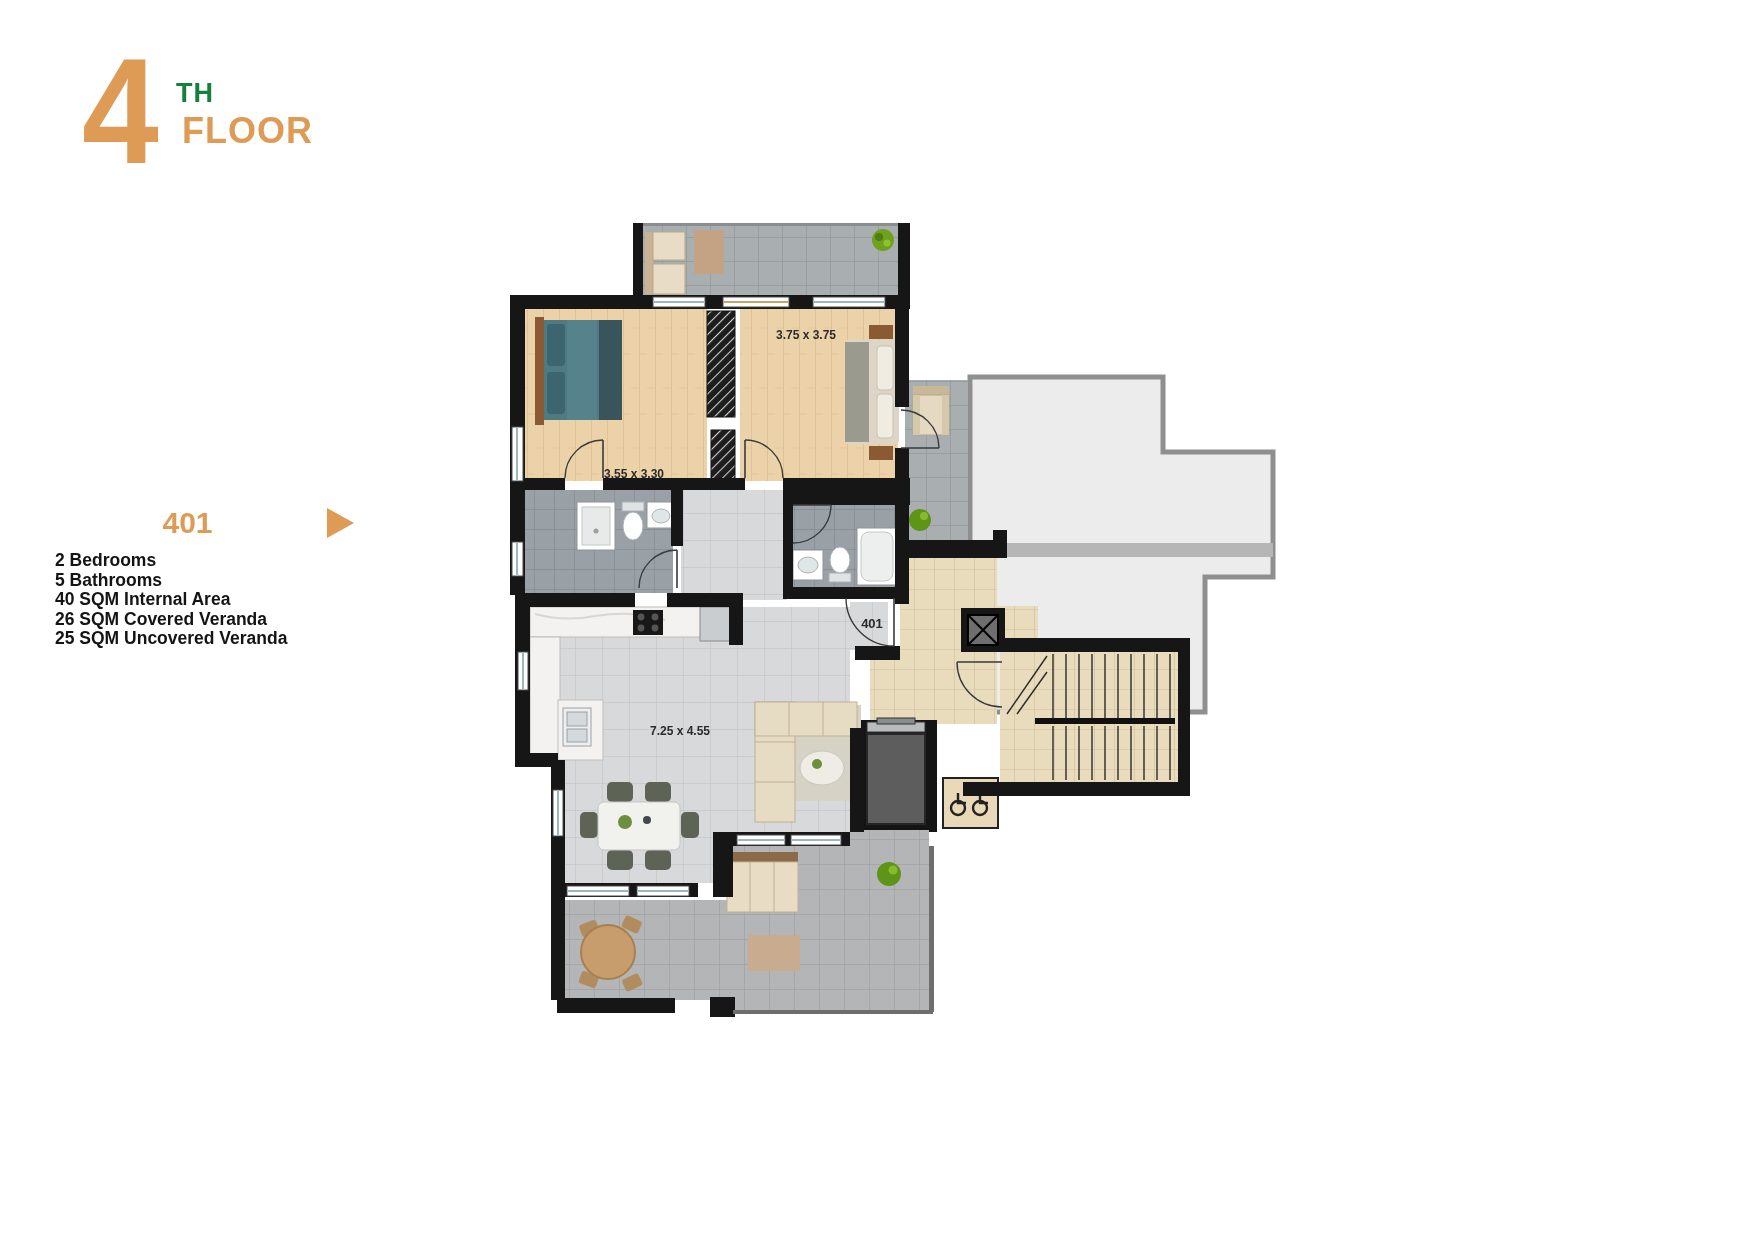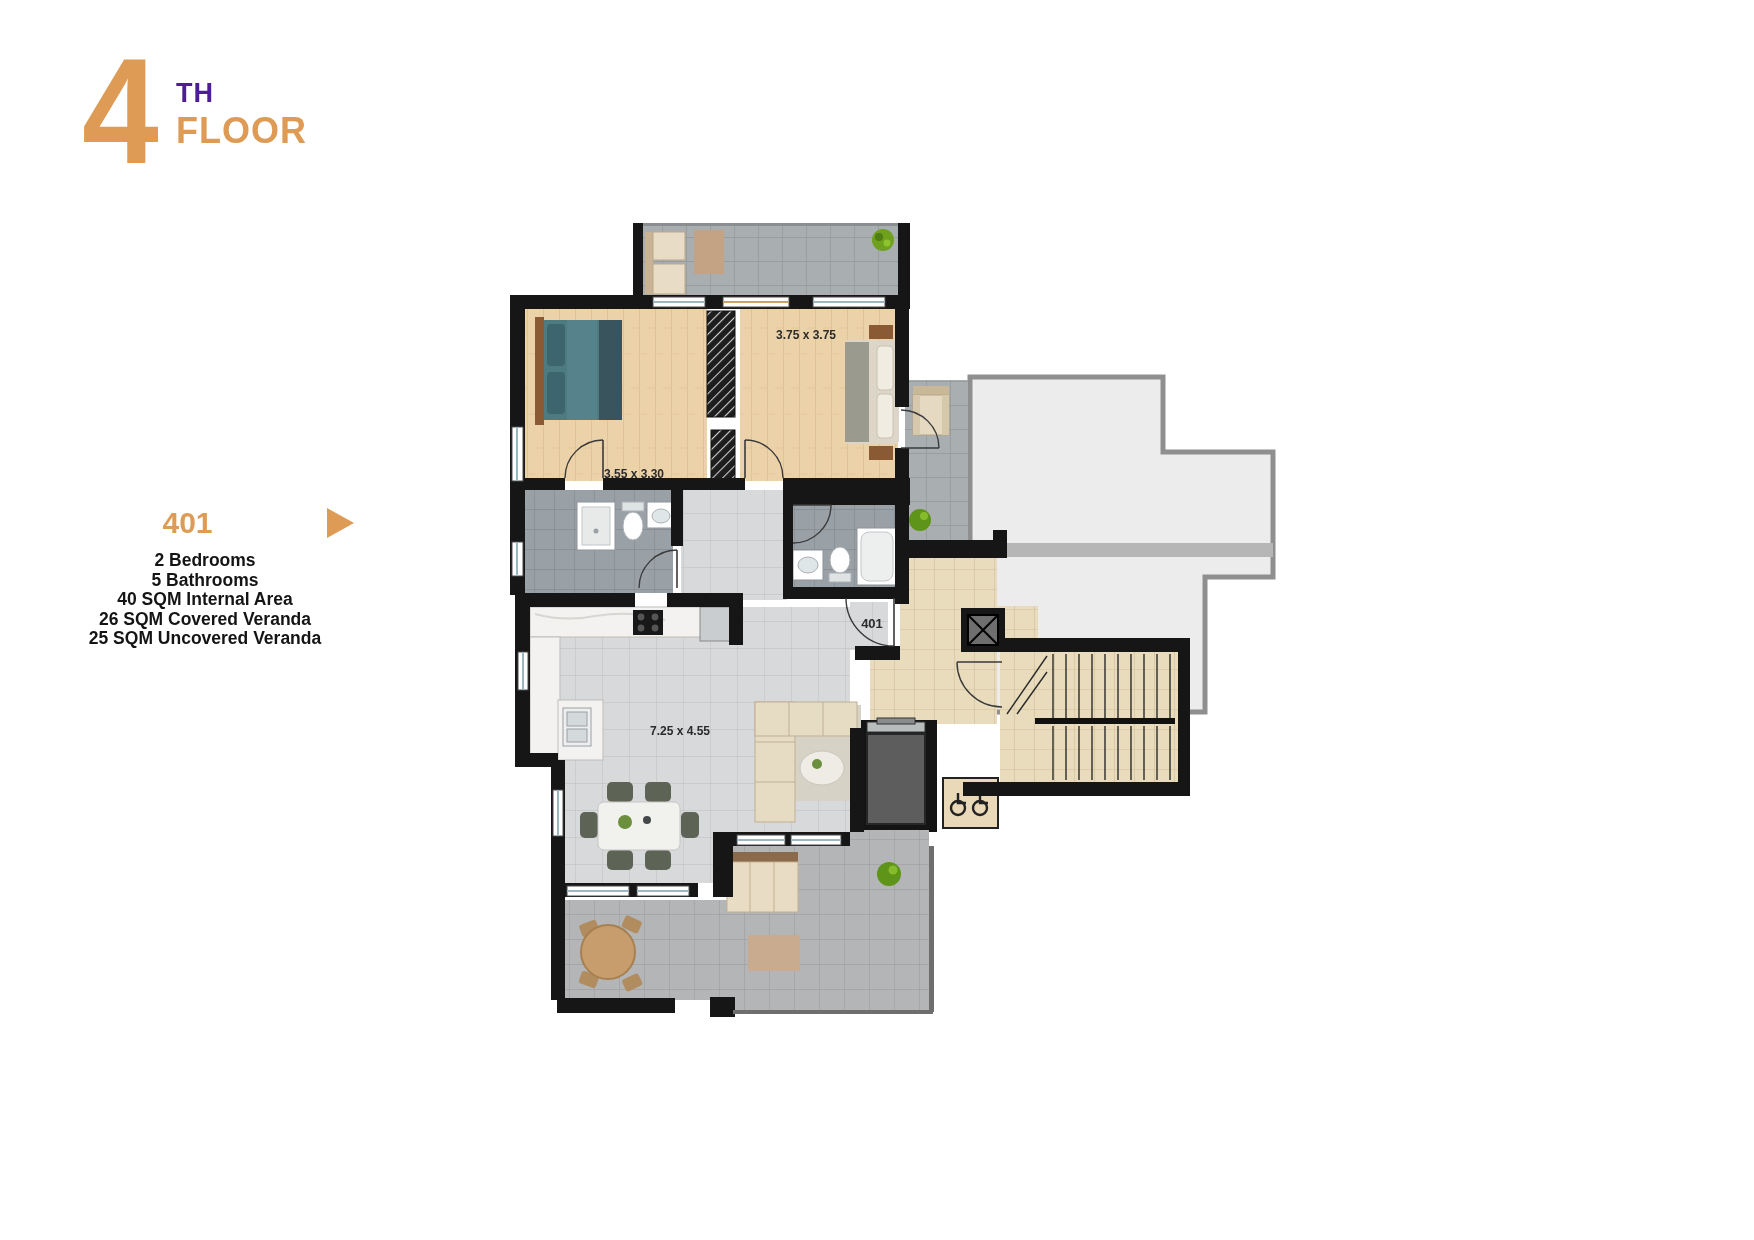--- a/index.html
+++ b/index.html
@@ -1,26 +1,26 @@
 <!DOCTYPE html>
 <html><head>
 <meta charset="utf-8">
 <style>
   html,body{margin:0;padding:0;background:#ffffff;}
   #stage{position:relative;width:1754px;height:1240px;background:#ffffff;overflow:hidden;
          font-family:"Liberation Sans", sans-serif;}
   .hdr-num{position:absolute;left:82px;top:36px;font-size:150px;line-height:1;font-weight:700;
            color:#DD9B55;transform:scaleX(.92);transform-origin:left top;}
-  .hdr-th{position:absolute;left:176px;top:78px;font-size:27px;font-weight:700;color:#4c1d95;letter-spacing:1px;}
-  .hdr-floor{position:absolute;left:176px;top:110px;font-size:36px;font-weight:700;color:#DD9B55;letter-spacing:1px;}
+  .hdr-th{position:absolute;left:176px;top:78px;font-size:27px;font-weight:700;color:#15803d;letter-spacing:1px;}
+  .hdr-floor{position:absolute;left:182px;top:110px;font-size:36px;font-weight:700;color:#DD9B55;letter-spacing:1px;}
   .unit-num{position:absolute;left:125px;top:506px;width:125px;text-align:center;
             font-size:30px;font-weight:700;color:#DD9B55;}
   .unit-arrow{position:absolute;left:327px;top:508px;width:0;height:0;
               border-left:27px solid #DD9B55;border-top:15px solid transparent;border-bottom:15px solid transparent;cursor:pointer;}
-  .features{position:absolute;left:55px;top:551px;width:300px;text-align:center;
+  .features{position:absolute;left:55px;top:551px;width:300px;
             font-size:17.5px;font-weight:600;color:#141414;line-height:19.5px;}
   .features div{white-space:nowrap;}
   #plan{position:absolute;left:495px;top:190px;}
   svg text{font-family:"Liberation Sans",sans-serif;}
   .dim{font-size:12px;font-weight:700;fill:#2b2b2b;}
   .doorarc{fill:none;stroke:#3a3a3a;stroke-width:1.4px;}
   .leaf{stroke:#3a3a3a;stroke-width:1.6px;}
 </style>
 </head>
 <body>

